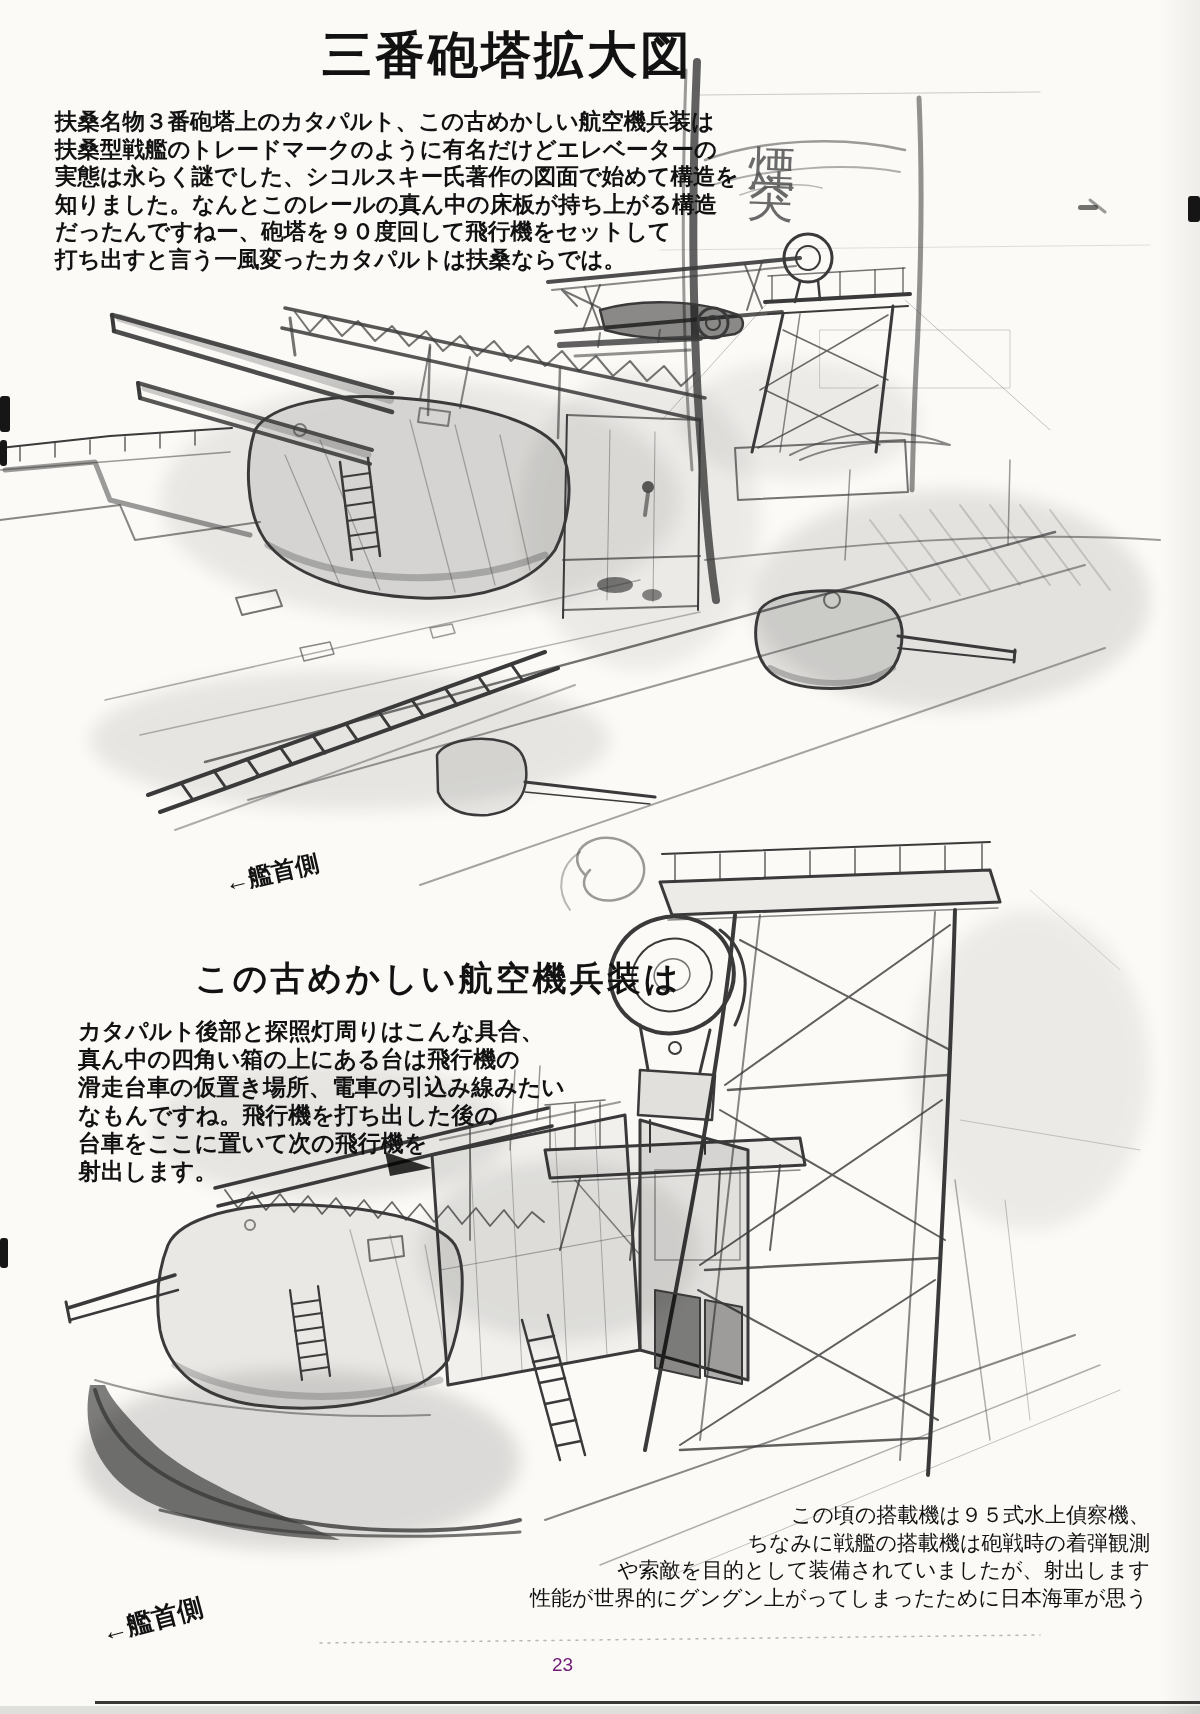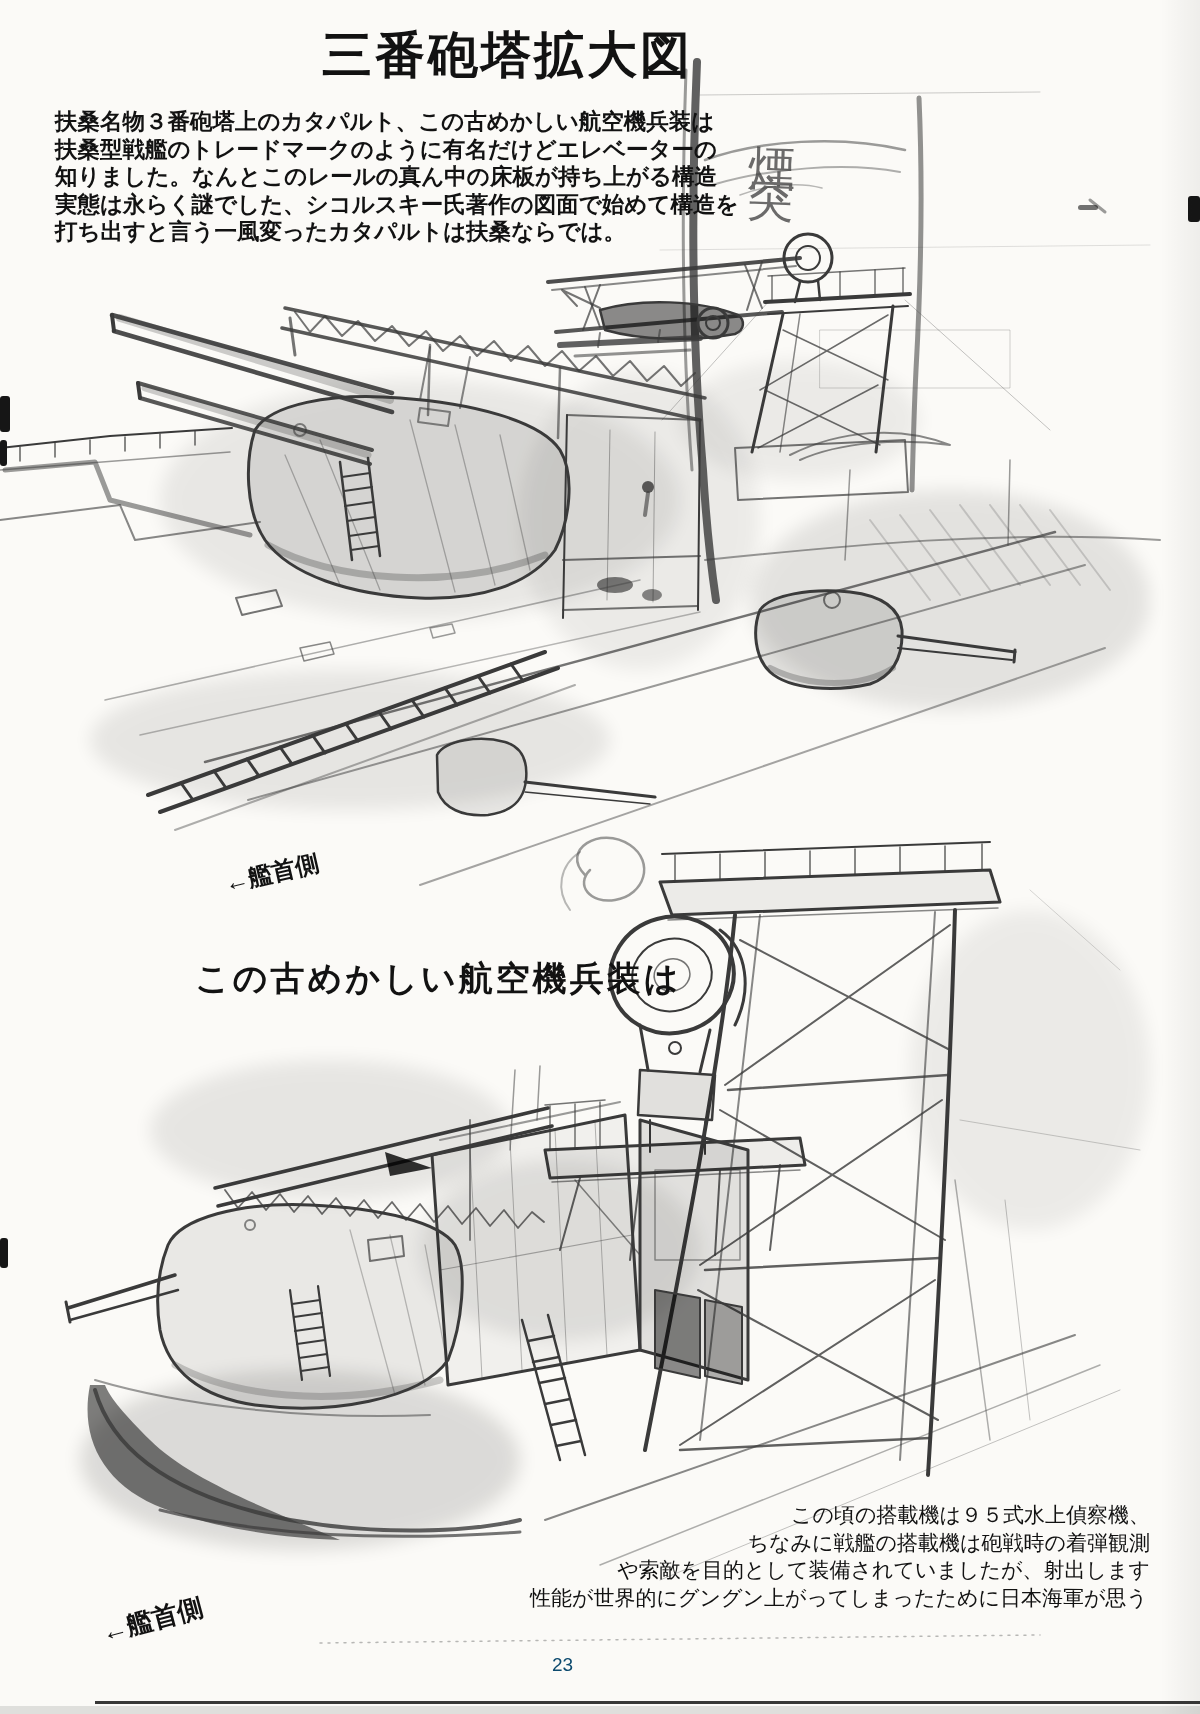--- a/index.html
+++ b/index.html
@@ -10,21 +10,21 @@
   .t2{font-size:34px;font-weight:bold;letter-spacing:3px;white-space:nowrap;}
   .body-text{font-size:22.5px;font-weight:bold;line-height:27.5px;white-space:nowrap;}
   .body-text2{font-size:23px;font-weight:bold;line-height:28px;white-space:nowrap;}
   .note-text{font-size:21px;font-weight:normal;line-height:27.5px;white-space:nowrap;}
   .note-text .nl{text-align:right;}
   .note-text .nl-left{text-align:left;margin-left:0;}
   .bow-label{font-size:24px;font-weight:bold;white-space:nowrap;transform:rotate(-13deg);transform-origin:left center;}
   .bow-label2{font-size:26px;font-weight:bold;white-space:nowrap;transform:rotate(-15deg);transform-origin:left center;}
   .funnel-label{writing-mode:vertical-rl;font-size:48px;color:#3b3b3b;opacity:.75;letter-spacing:26px;
                 transform:rotate(2deg);font-weight:normal;}
-  .pagenum{font-family:"Liberation Sans","DejaVu Sans",sans-serif;font-size:19px;color:#0c4a6e;}
+  .pagenum{font-family:"Liberation Sans","DejaVu Sans",sans-serif;font-size:19px;color:#701a75;}
   .scanline{background:#151515;opacity:.85;}
   .smudge{background:#161616;border-radius:3px;}
   svg{display:block;}
 </style>
 </head>
 <body>
 
 <div class="page">
 
   <svg class="abs" style="left:0;top:0;" width="1200" height="935" viewBox="0 0 1200 935">
@@ -358,31 +358,40 @@
       <path d="M960,300 L1140,330" stroke-width="1" opacity=".25"></path>
       <path d="M1030,70 L1120,150" stroke-width="1" opacity=".2"></path>
     </g>
   </svg>
 
   <h1 class="abs t1" style="left:322px;top:22px;margin:0;">三番砲塔拡大図</h1>
 
   <div class="abs body-text" style="left:55px;top:108px;">
     <div>扶桑名物３番砲塔上のカタパルト、この古めかしい航空機兵装は</div>
     <div>扶桑型戦艦のトレードマークのように有名だけどエレベーターの</div>
+    <div>実態は永らく謎でした、シコルスキー氏著作の図面で始めて構造を</div>
     <div>知りました。なんとこのレールの真ん中の床板が持ち上がる構造</div>
-    <div>実態は永らく謎でした、シコルスキー氏著作の図面で始めて構造を</div>
+    <div>だったんですねー、砲塔を９０度回して飛行機をセットして</div>
     <div>打ち出すと言う一風変ったカタパルトは扶桑ならでは。</div>
   </div>
 
   <div class="abs funnel-label" style="left:738px;top:108px;height:220px;">煙突</div>
 
   <div class="abs bow-label" style="left:225px;top:868px;">←艦首側</div>
 
   <h2 class="abs t2" style="left:195px;top:956px;margin:0;">この古めかしい航空機兵装は</h2>
 
+  <div class="abs body-text2" style="left:78px;top:1018px;">
+    <div>カタパルト後部と探照灯周りはこんな具合、</div>
+    <div>真ん中の四角い箱の上にある台は飛行機の</div>
+    <div>滑走台車の仮置き場所、電車の引込み線みたい</div>
+    <div>なもんですね。飛行機を打ち出した後の</div>
+    <div>台車をここに置いて次の飛行機を</div>
+    <div>射出します。</div>
+  </div>
 
   <div class="abs note-text" style="left:530px;top:1502px;width:620px;">
     <div class="nl">この頃の搭載機は９５式水上偵察機、</div>
     <div class="nl">ちなみに戦艦の搭載機は砲戦時の着弾観測</div>
     <div class="nl">や索敵を目的として装備されていましたが、射出します</div>
     <div class="nl-left">性能が世界的にグングン上がってしまったために日本海軍が思う</div>
   </div>
 
   <div class="abs bow-label2" style="left:102px;top:1616px;">←艦首側</div>
 

